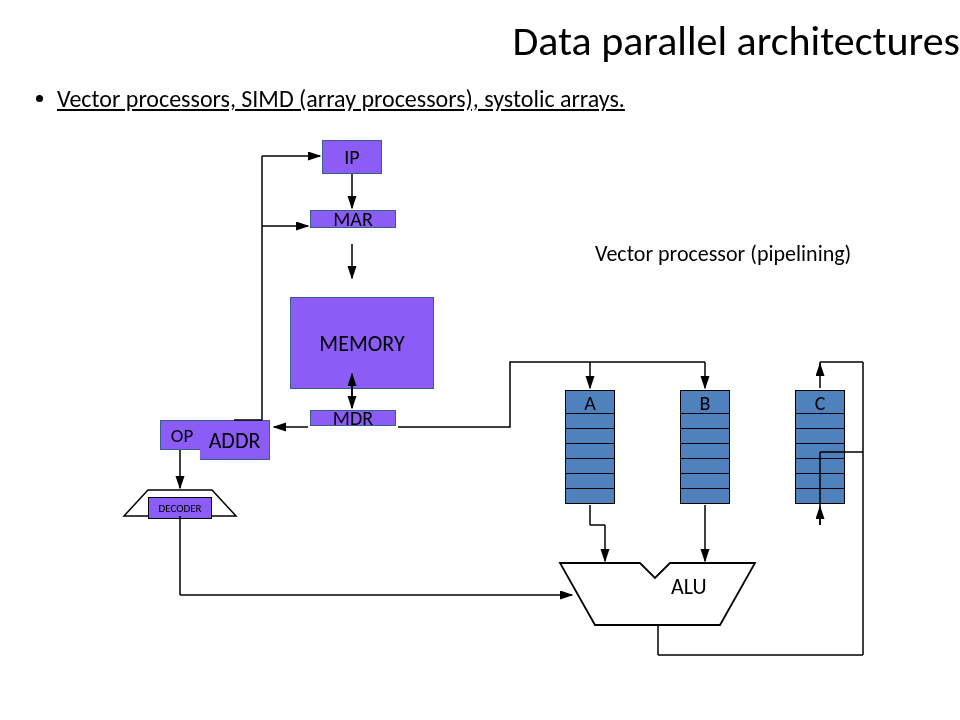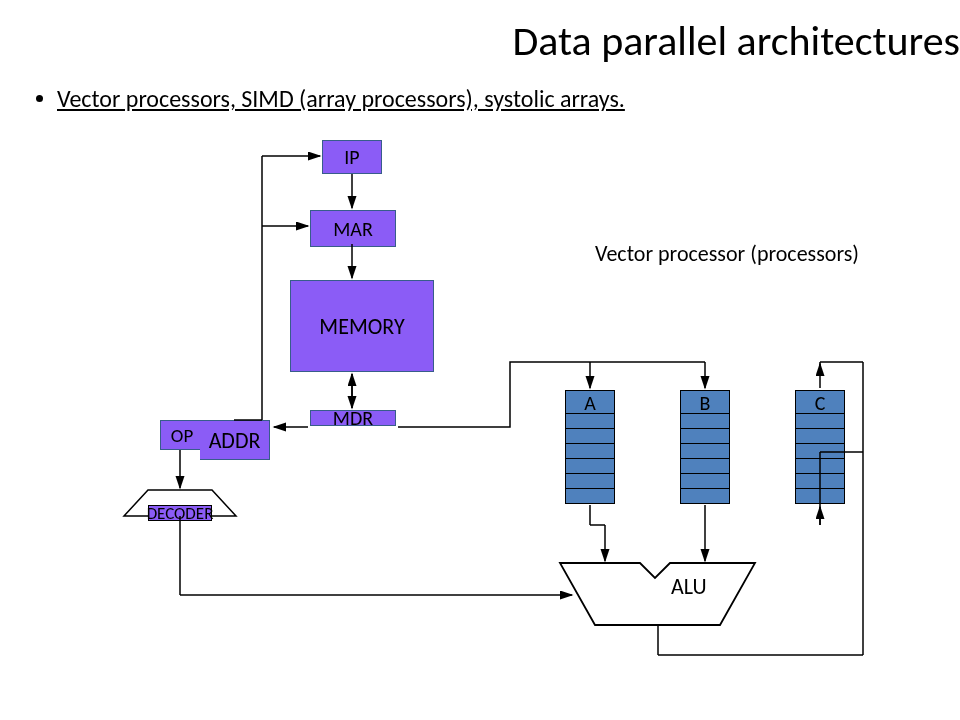--- a/index.html
+++ b/index.html
@@ -88,37 +88,37 @@
 </head>
 <body>
 
 <div class="title">Data parallel architectures</div>
 
 <div class="bullet-row">
   <div class="bullet-dot"></div>
   <div>Vector processors, SIMD (array processors), systolic arrays.</div>
 </div>
 
-<div class="caption" style="left:595px; top:240px;">Vector processor (processors)</div>
+<div class="caption" style="left:595px; top:240px;">Vector processor (pipelining)</div>
 
 <div class="block" style="left:322px; top:140px; width:60px; height:34px;">IP</div>
 
-<div class="block" style="left:310px; top:210px; width:86px; height:37px;">MAR</div>
-
-<div class="block" style="left:290px; top:280px; width:144px; height:92px; font-size:22px;">MEMORY</div>
+<div class="block" style="left:310px; top:210px; width:86px; height:18px;">MAR</div>
+
+<div class="block" style="left:290px; top:297px; width:144px; height:92px; font-size:22px;">MEMORY</div>
 
 <div class="block" style="left:310px; top:410px; width:86px; height:16px;">MDR</div>
 
 <div class="block" style="left:160px; top:420px; width:44px; height:30px; font-size:19px;">OP</div>
 <div class="block" style="left:200px; top:420px; width:70px; height:40px; font-size:22px; border-left:none;">ADDR</div>
 
 <svg class="wires" style="pointer-events:none;">
   <polygon points="148,490 212,490 236,516 124,516" fill="none" stroke="#000" stroke-width="1.5"></polygon>
 </svg>
-<div class="block small-text" style="left:148px; top:497px; width:64px; height:16px; font-size:17px; border-color:#000;margin-top:8px;">DECODER</div>
+<div class="block small-text" style="left:148px; top:497px; width:64px; height:22px; font-size:11px; border-color:#000;">DECODER</div>
 
 <div class="reg" style="left:565px; top:390px; width:50px;">
   <div class="head">A</div>
   <div class="cell"></div>
   <div class="cell"></div>
   <div class="cell"></div>
   <div class="cell"></div>
   <div class="cell"></div>
   <div class="cell"></div>
 </div>

